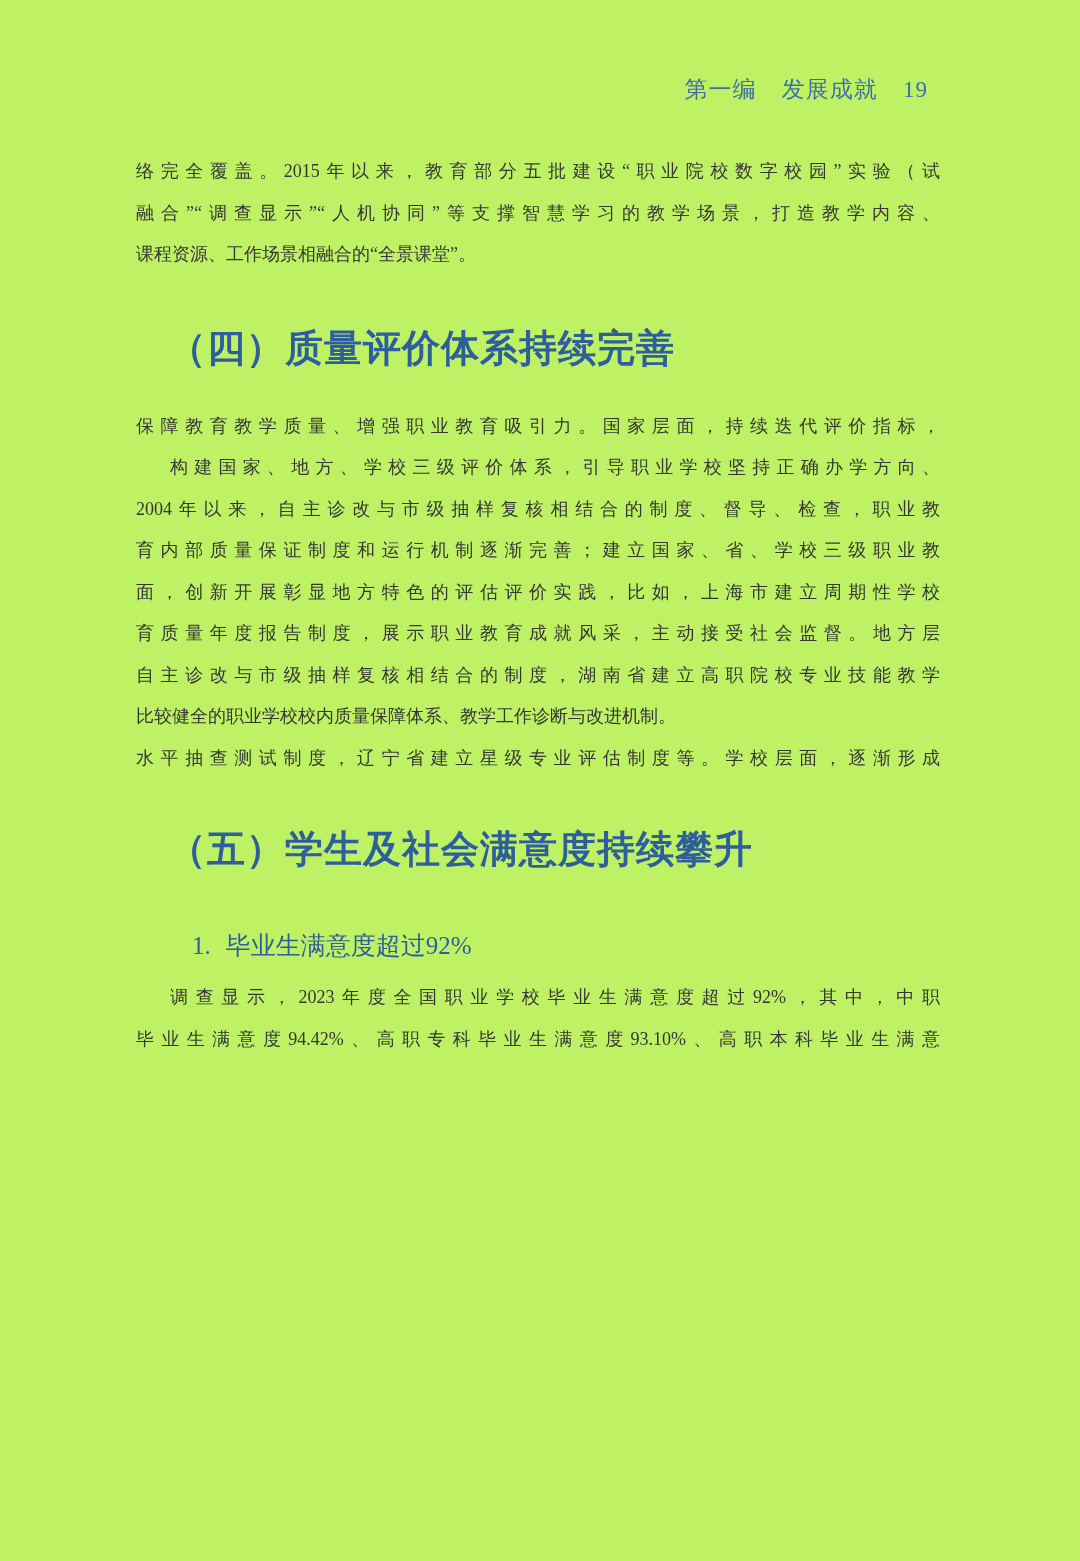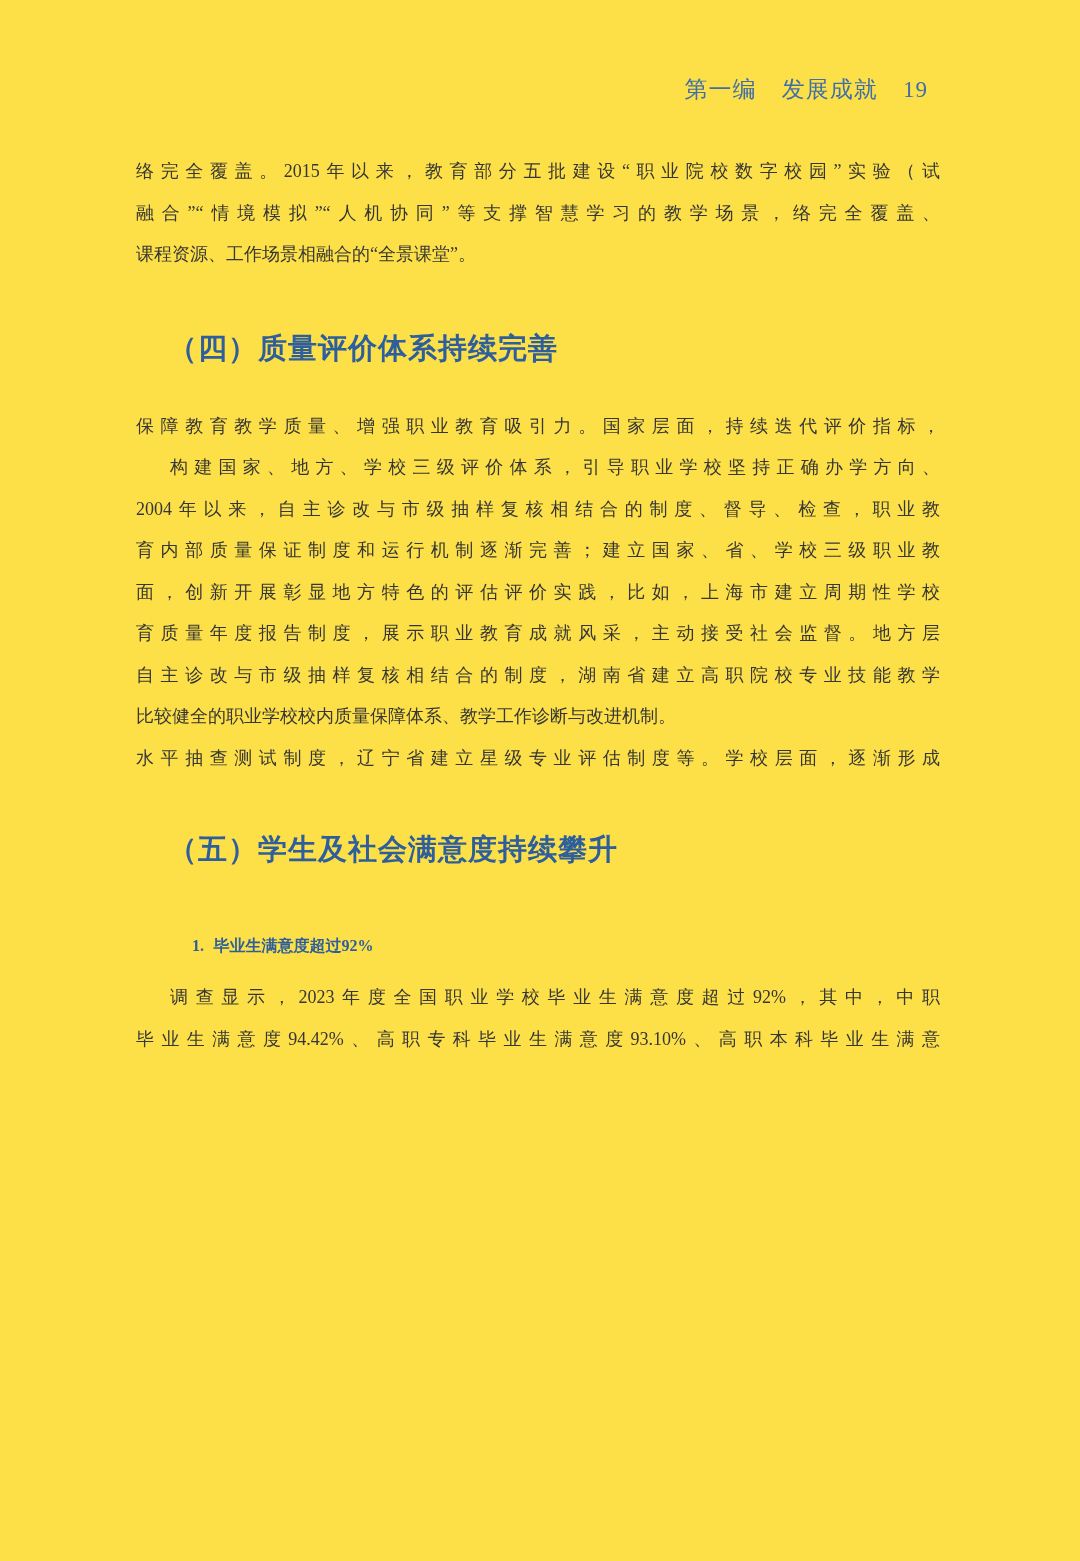--- a/index.html
+++ b/index.html
@@ -4,21 +4,21 @@
 <style>
   html, body {
     margin: 0;
     padding: 0;
     background: #ffffff;
   }
   .page {
     position: relative;
     width: 1080px;
     height: 1561px;
-    background: #fde047;
+    background: #bef264;
     overflow: hidden;
     font-family: "Liberation Serif", "DejaVu Serif", serif;
     color: #363636;
   }
   
   .page-header {
     position: absolute;
     top: 74px;
     right: 152px;
     font-size: 23px;
@@ -47,50 +47,50 @@
   }
   .ln.last {
     text-align: justify;
     text-align-last: left;
   }
   .ln.first {
     text-indent: 34px;
   }
   .sec-heading {
     margin: 52px 0 38px 32px;
-    font-size: 29px;
+    font-size: 38px;
     line-height: 40px;
     font-weight: bold;
     color: #2e5f9c;
     letter-spacing: 1px;
   }
   .sec-heading.five { margin-top: 50px; margin-bottom: 60px; }
   .sub-heading {
     margin: 40px 0 14px 56px;
-    font-size: 16px;
+    font-size: 25px;
     line-height: 34px;
-    font-weight: bold;
+    font-weight: normal;
     color: #2e5f9c;
   }
   .sub-heading .num { margin-right: 0.6em; }
 </style>
 </head>
 <body>
 
 <div class="page">
 
   <div class="page-header">
     <span>第一编</span><span class="hgap">发展成就</span><span class="hgap">19</span>
   </div>
 
   <div class="content">
 
     <p class="para">
       <span class="ln">络完全覆盖。2015年以来，教育部分五批建设“职业院校数字校园”实验（试</span>
-      <span class="ln">融合”“情境模拟”“人机协同”等支撑智慧学习的教学场景，络完全覆盖、</span>
+      <span class="ln">融合”“调查显示”“人机协同”等支撑智慧学习的教学场景，打造教学内容、</span>
       <span class="ln last">课程资源、工作场景相融合的“全景课堂”。</span>
     </p>
 
     <h2 class="sec-heading">（四）质量评价体系持续完善</h2>
 
     <p class="para">
       <span class="ln">保障教育教学质量、增强职业教育吸引力。国家层面，持续迭代评价指标，</span>
       <span class="ln first">构建国家、地方、学校三级评价体系，引导职业学校坚持正确办学方向、</span>
       <span class="ln">2004年以来，自主诊改与市级抽样复核相结合的制度、督导、检查，职业教</span>
       <span class="ln">育内部质量保证制度和运行机制逐渐完善；建立国家、省、学校三级职业教</span>

